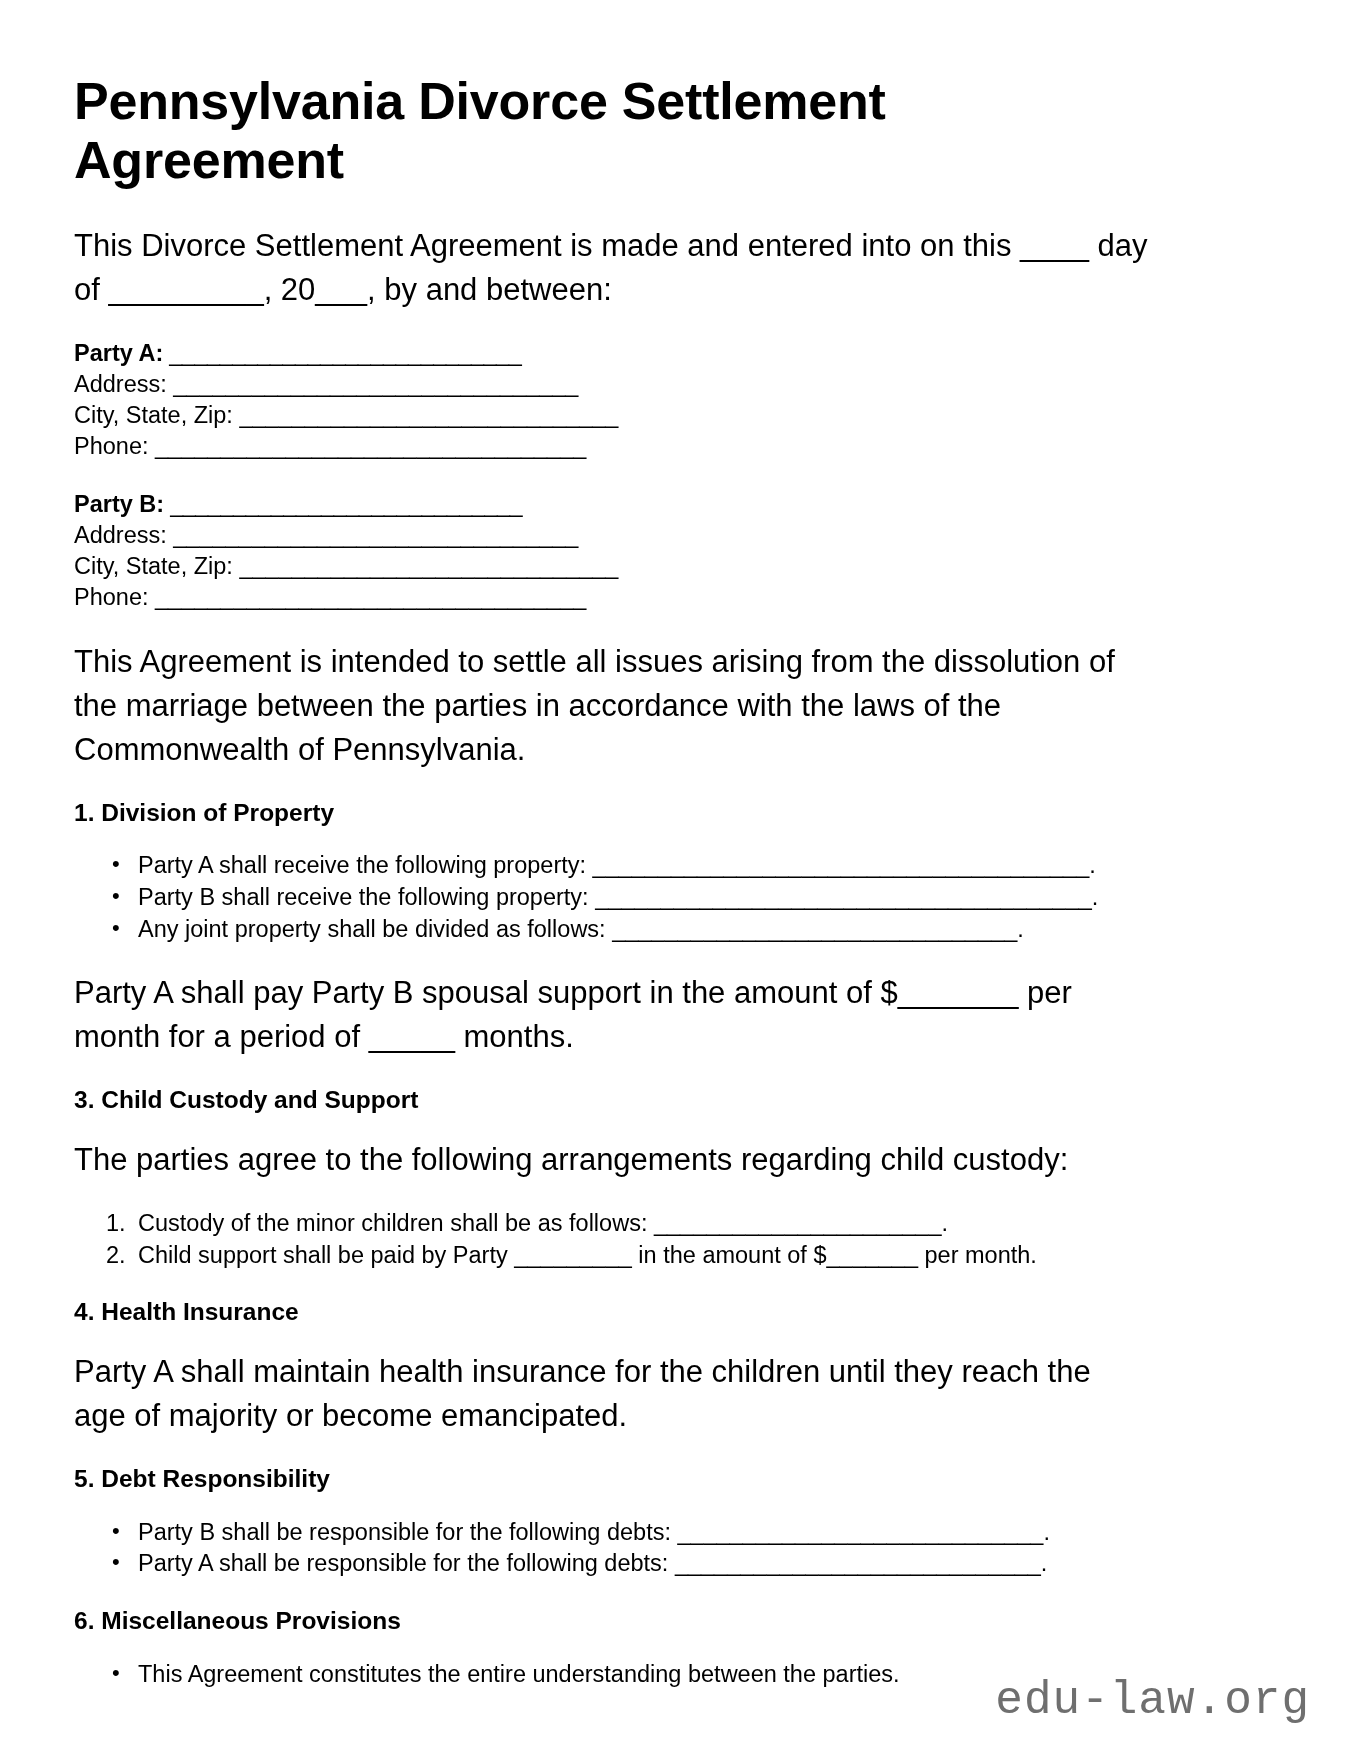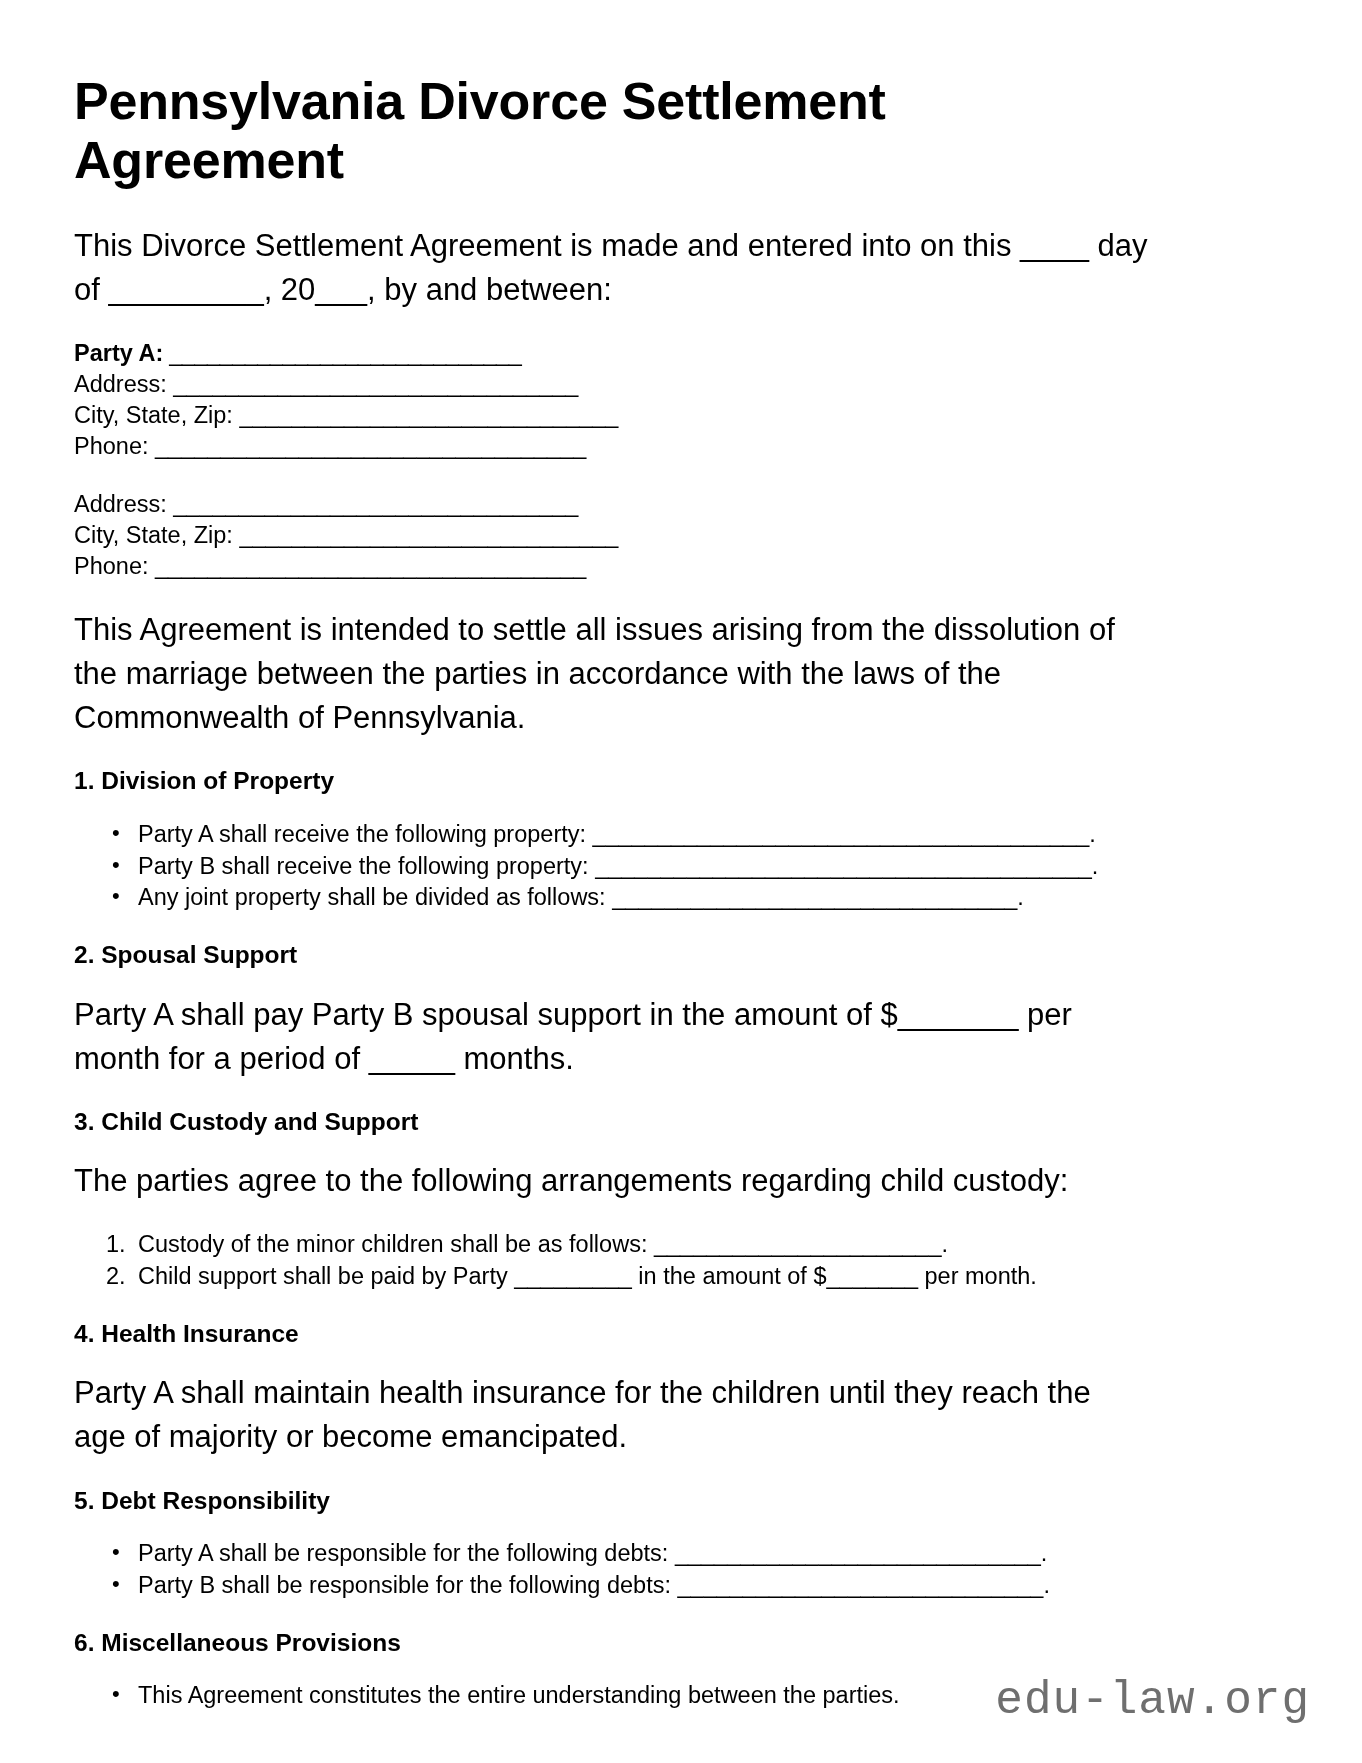--- a/index.html
+++ b/index.html
@@ -115,51 +115,51 @@
   <p class="para">This Divorce Settlement Agreement is made and entered into on this ____ day of _________, 20___, by and between:</p>
 
   <div class="party-block">
     <div class="line"><span class="bold">Party A:</span><span class="blank"> ____________________________</span></div>
     <div class="line">Address: _______________________________</div>
     <div class="line">City, State, Zip: _____________________________</div>
     <div class="line">Phone: _________________________________</div>
   </div>
 
   <div class="party-block">
+    <div class="line"><span class="bold">Party B:</span><span class="blank"> ____________________________</span></div>
     <div class="line">Address: _______________________________</div>
     <div class="line">City, State, Zip: _____________________________</div>
     <div class="line">Phone: _________________________________</div>
   </div>
 
   <p class="para">This Agreement is intended to settle all issues arising from the dissolution of the marriage between the parties in accordance with the laws of the Commonwealth of Pennsylvania.</p>
 
   <h2 class="section-head">1. Division of Property</h2>
   <ul class="bullets">
     <li>Party A shall receive the following property: ______________________________________.</li>
     <li>Party B shall receive the following property: ______________________________________.</li>
     <li>Any joint property shall be divided as follows: _______________________________.</li>
   </ul>
 
-  <h2 class="section-head">2. Spousal Support</h2>
   <p class="para">Party A shall pay Party B spousal support in the amount of $_______ per month for a period of _____ months.</p>
 
   <h2 class="section-head">3. Child Custody and Support</h2>
   <p class="para">The parties agree to the following arrangements regarding child custody:</p>
   <ol class="numbers">
     <li>Custody of the minor children shall be as follows: ______________________.</li>
     <li>Child support shall be paid by Party _________ in the amount of $_______ per month.</li>
   </ol>
 
   <h2 class="section-head">4. Health Insurance</h2>
   <p class="para">Party A shall maintain health insurance for the children until they reach the age of majority or become emancipated.</p>
 
   <h2 class="section-head">5. Debt Responsibility</h2>
   <ul class="bullets">
+    <li>Party B shall be responsible for the following debts: ____________________________.</li>
     <li>Party A shall be responsible for the following debts: ____________________________.</li>
-    <li>Party B shall be responsible for the following debts: ____________________________.</li>
   </ul>
 
   <h2 class="section-head">6. Miscellaneous Provisions</h2>
   <ul class="bullets">
     <li>This Agreement constitutes the entire understanding between the parties.</li>
   </ul>
 
   <div class="watermark">edu-law.org</div>
 
 </div>

